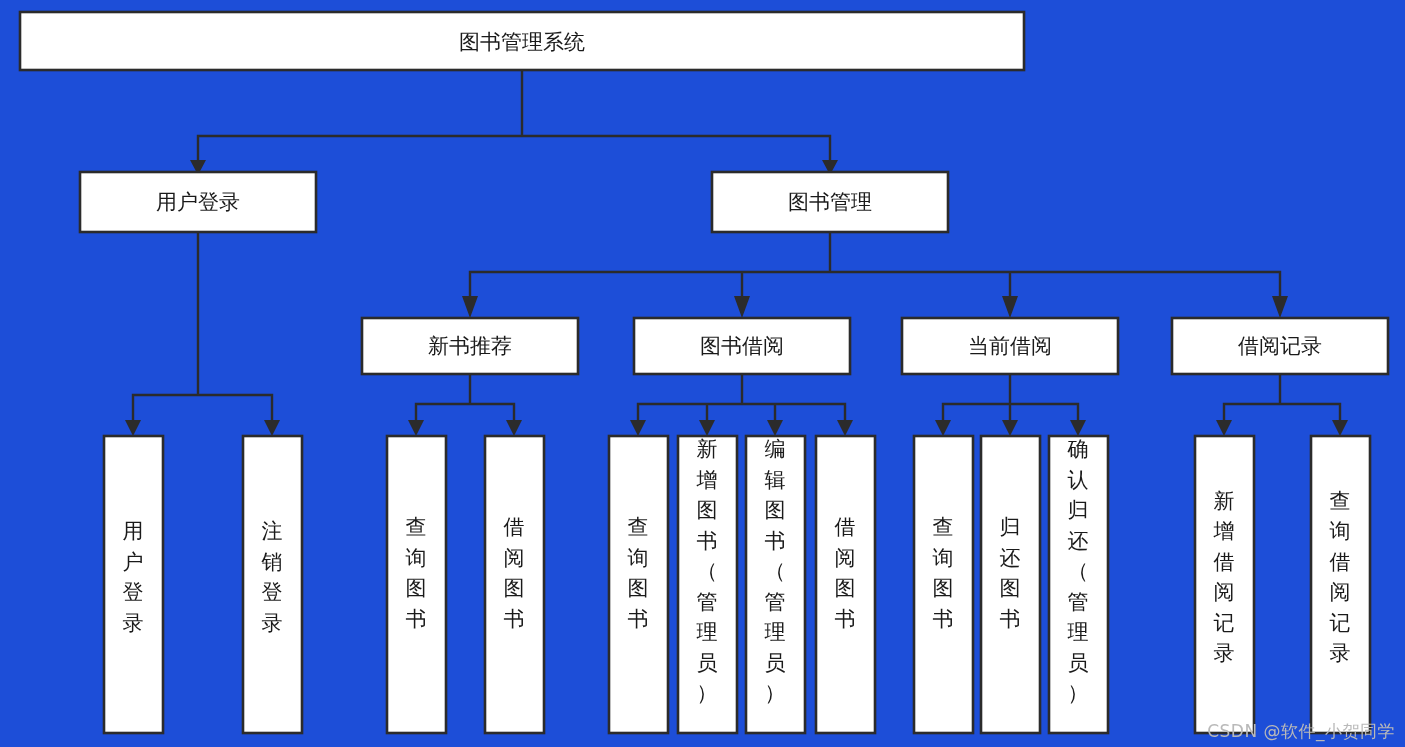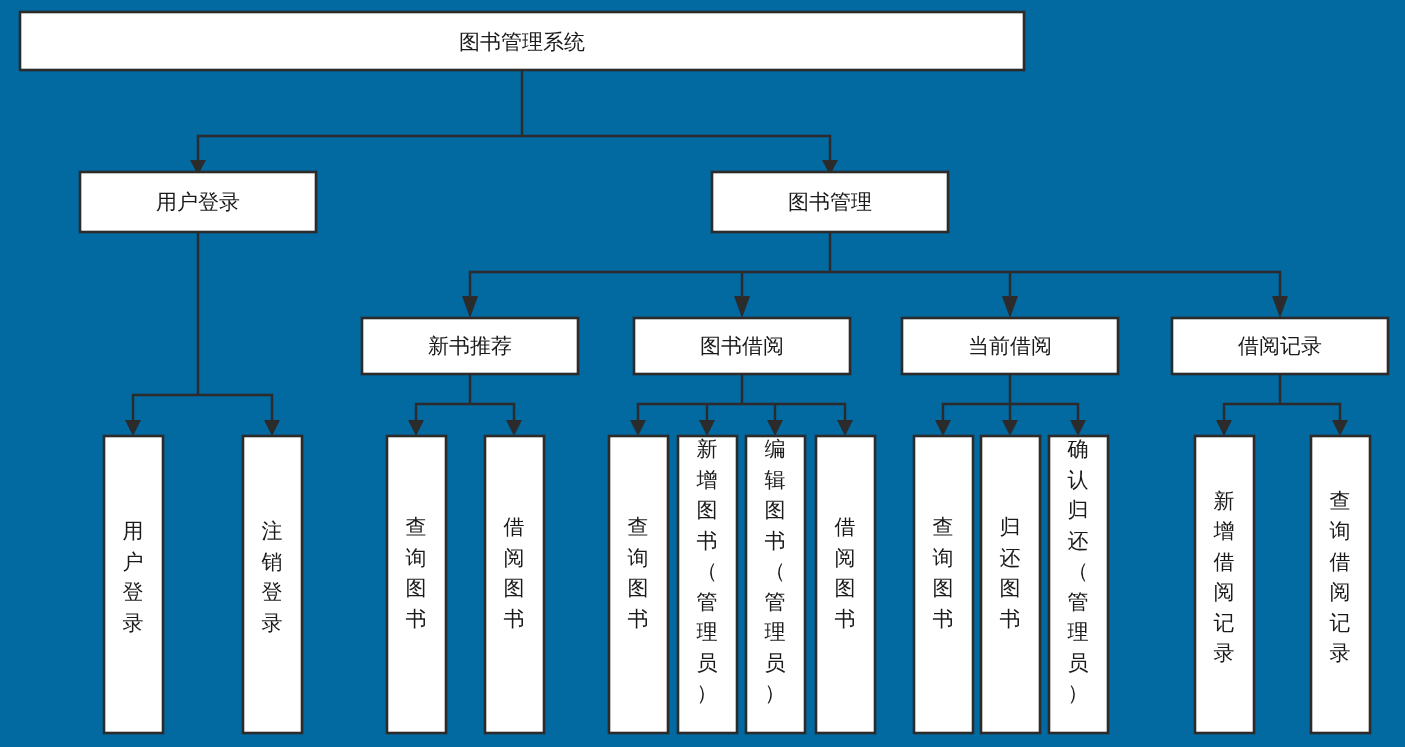--- a/index.html
+++ b/index.html
@@ -10,21 +10,21 @@
   body {
     width: 1405px;
     height: 747px;
     font-family: "DejaVu Sans", "Liberation Sans", sans-serif;
     overflow: hidden;
   }
   #diagram-root {
     position: relative;
     width: 1405px;
     height: 747px;
-    background: #0369a1;
+    background: #1d4ed8;
   }
   svg#diagram-svg {
     position: absolute;
     left: 0;
     top: 0;
     width: 1405px;
     height: 747px;
     display: block;
   }
   .node-box {
@@ -197,13 +197,14 @@
       <rect class="node-box" x="1195" y="436" width="59" height="297"></rect>
       <text class="node-label-v" x="1224" y="436"><tspan x="1224" y="507.75">新</tspan><tspan x="1224" y="538.25">增</tspan><tspan x="1224" y="568.75">借</tspan><tspan x="1224" y="599.25">阅</tspan><tspan x="1224" y="629.75">记</tspan><tspan x="1224" y="660.25">录</tspan></text>
     </g>
     <g>
       <rect class="node-box" x="1311" y="436" width="59" height="297"></rect>
       <text class="node-label-v" x="1340" y="436"><tspan x="1340" y="507.75">查</tspan><tspan x="1340" y="538.25">询</tspan><tspan x="1340" y="568.75">借</tspan><tspan x="1340" y="599.25">阅</tspan><tspan x="1340" y="629.75">记</tspan><tspan x="1340" y="660.25">录</tspan></text>
     </g>
 
   </svg>
 
+  <div class="watermark">CSDN @软件_小贺同学</div>
 </div>
 
 </body></html>

